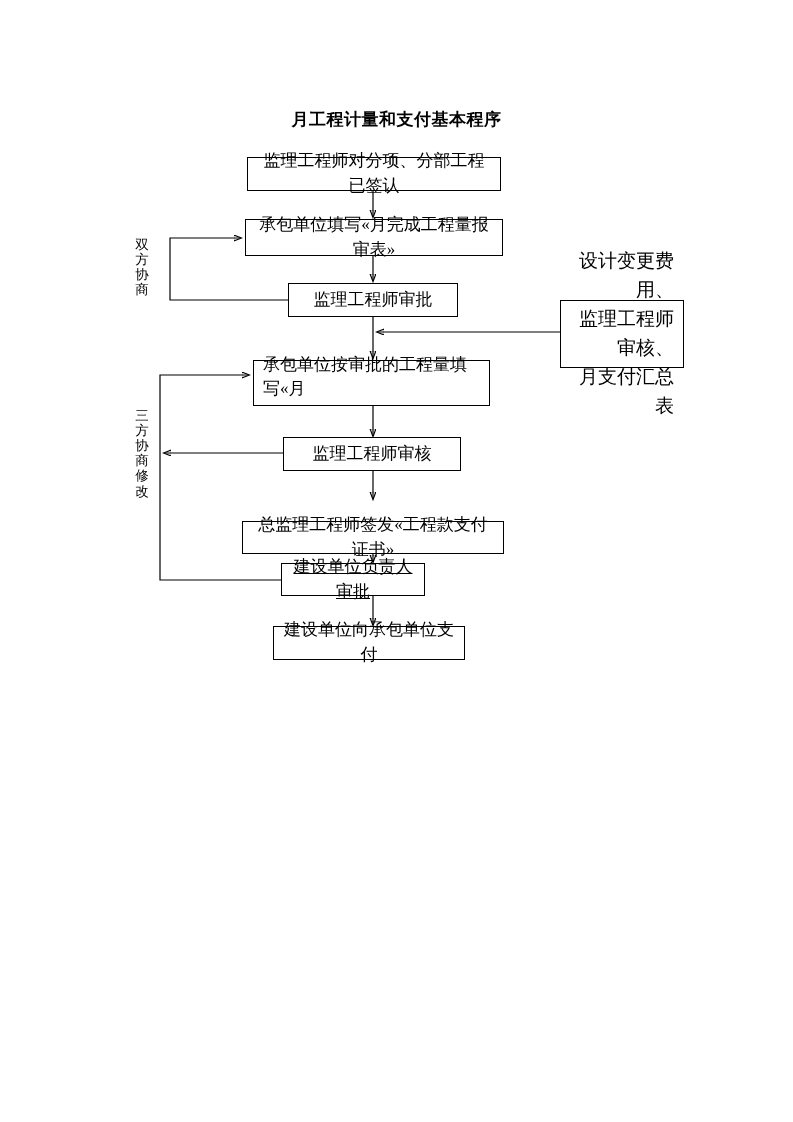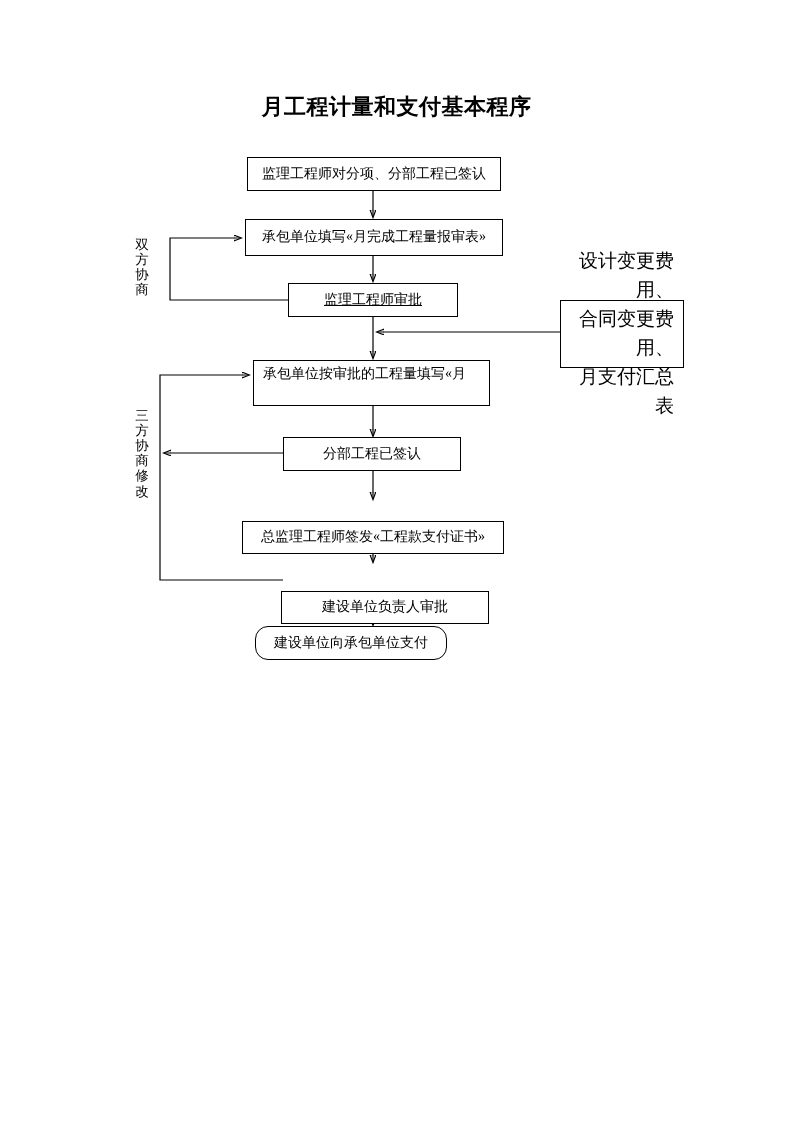--- a/index.html
+++ b/index.html
@@ -17,37 +17,37 @@
   }
   #page {
     position: absolute;
     left: 0; top: 0;
     width: 793px;
     height: 1122px;
   }
   .title {
     position: absolute;
     left: 0;
-    top: 92px;
+    top: 108px;
     width: 793px;
     text-align: center;
-    font-size: 22px;
+    font-size: 17px;
     font-weight: bold;
     letter-spacing: 0.5px;
   }
   .node {
     position: absolute;
     border: 1px solid #000000;
     background: #ffffff;
     box-sizing: border-box;
     display: flex;
     align-items: center;
     justify-content: center;
     text-align: center;
-    font-size: 14px;
+    font-size: 17px;
     line-height: 1.45;
     padding: 2px 8px;
   }
   .node.two-line {
     text-align: left;
     justify-content: flex-start;
     padding: 3px 9px;
   }
   .node.side-note {
     text-align: right;
@@ -115,39 +115,39 @@
 
     <line x1="373" y1="533" x2="373" y2="562" marker-end="url(#ah)"></line>
 
     <line x1="373" y1="596" x2="373" y2="625" marker-end="url(#ah)"></line>
   </svg>
 
   <div class="node" style="left:247px; top:157px; width:254px; height:34px;">监理工程师对分项、分部工程已签认</div>
 
   <div class="node" style="left:245px; top:219px; width:258px; height:37px;font-family:Liberation Serif, serif;">承包单位填写«月完成工程量报审表»</div>
 
-  <div class="node" style="left:288px; top:283px; width:170px; height:34px;text-decoration:underline;">监理工程师审批</div>
+  <div class="node" style="left:288px; top:283px; width:170px; height:34px;">监理工程师审批</div>
 
   <div class="node side-note" style="left:560px; top:300px; width:124px; height:68px; flex-direction:column; align-items:flex-start; justify-content:center;">
     <div>设计变更费用、</div>
-    <div>合同变更费用、</div>
+    <div>监理工程师审核、</div>
     <div>月支付汇总表</div>
   </div>
 
-  <div class="node two-line" style="left:253px; top:360px; width:237px; height:46px; flex-direction:column; align-items:flex-start; justify-content:flex-start;">
+  <div class="node two-line" style="left:253px; top:360px; width:237px; height:46px; flex-direction:column; align-items:flex-start; justify-content:flex-end;">
     <div>承包单位按审批的工程量填写«月</div>
   </div>
 
-  <div class="node" style="left:283px; top:437px; width:178px; height:34px;">分部工程已签认</div>
+  <div class="node" style="left:283px; top:437px; width:178px; height:34px;">监理工程师审核</div>
 
   <div class="node" style="left:242px; top:500px; width:262px; height:33px;margin-top:21px;">总监理工程师签发«工程款支付证书»</div>
 
-  <div class="node" style="left:281px; top:591px; width:208px; height:33px;">建设单位负责人审批</div>
+  <div class="node" style="left:281px; top:563px; width:144px; height:33px;text-decoration:underline;">建设单位负责人审批</div>
 
-  <div class="node" style="left:255px; top:626px; width:192px; height:34px;border-radius:13px;">建设单位向承包单位支付</div>
+  <div class="node" style="left:273px; top:626px; width:192px; height:34px;">建设单位向承包单位支付</div>
 
   <div class="vlabel" style="left:133px; top:237px;">
     <span>双</span>
     <span>方</span>
     <span>协</span>
     <span>商</span>
   </div>
 
   <div class="vlabel" style="left:133px; top:408px;">
     <span>三</span>

